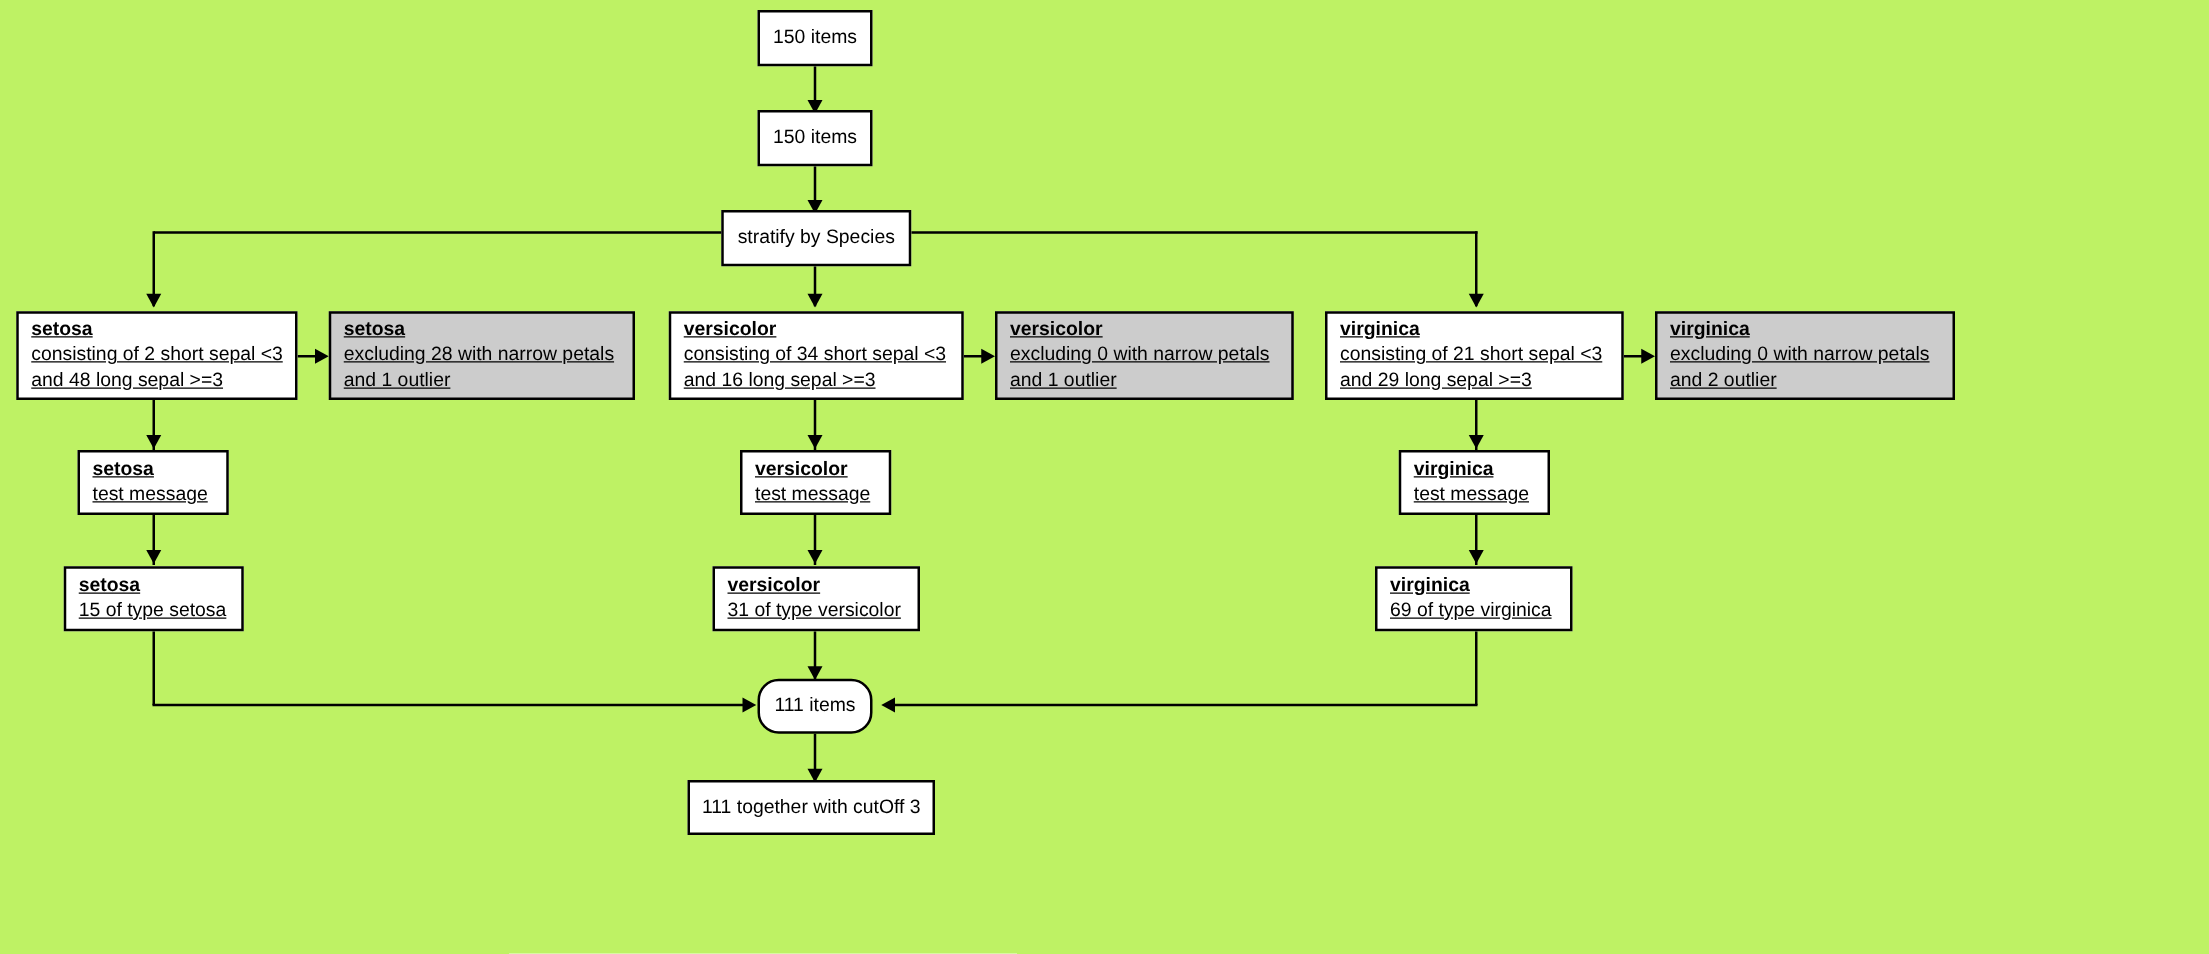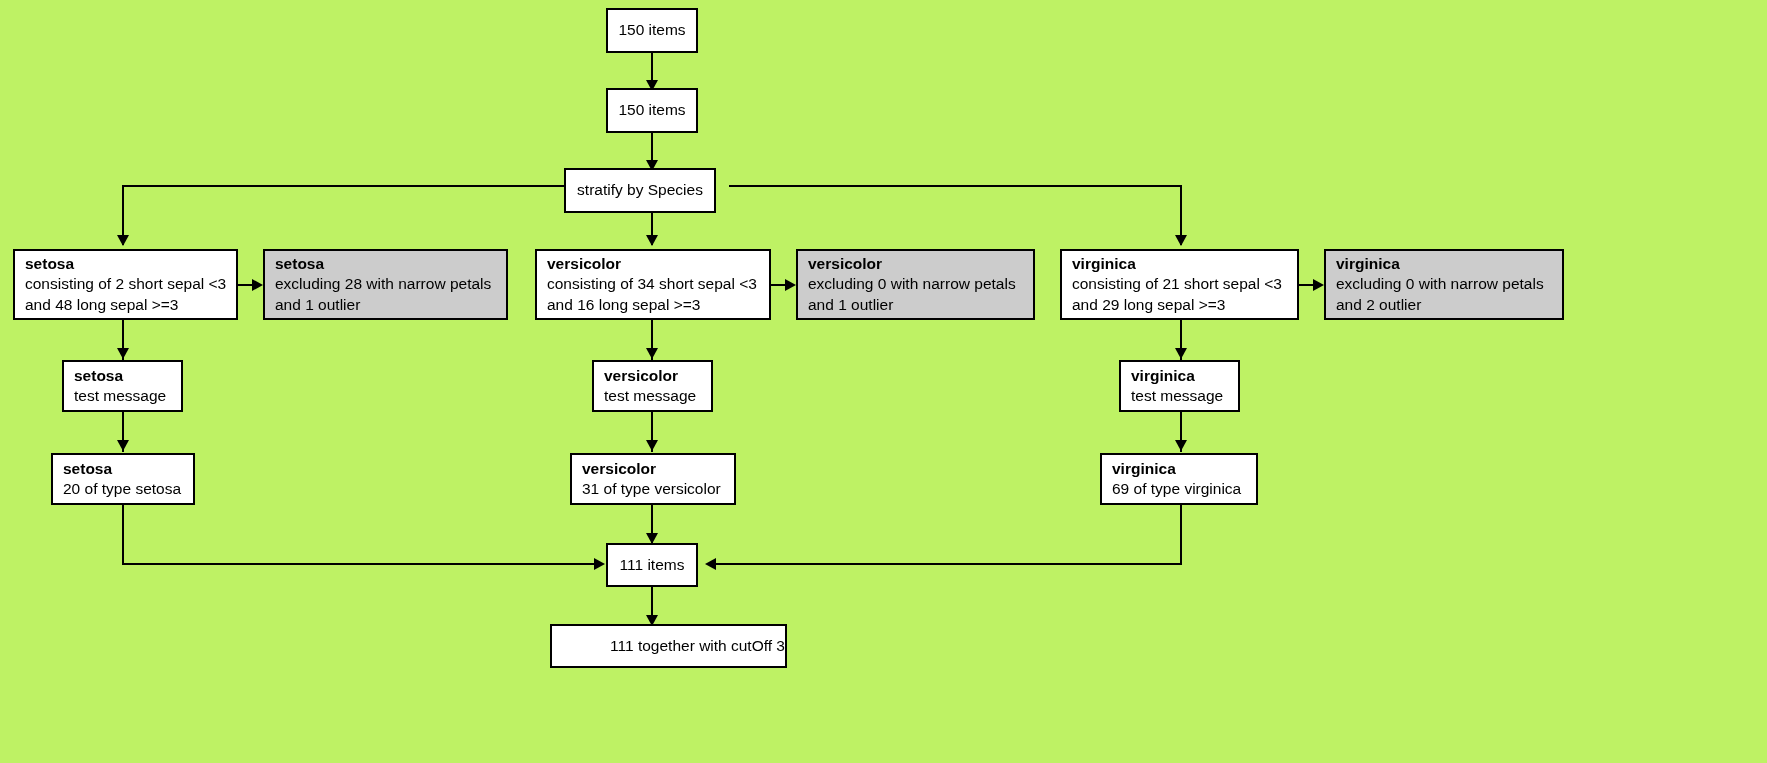--- a/index.html
+++ b/index.html
@@ -39,20 +39,21 @@
     justify-content: center;
     text-align: center;
   }
   
   .node.left {
     display: flex;
     flex-direction: column;
     justify-content: center;
     text-align: left;
     padding: 13px 10px;
+    text-decoration: underline;
   }
   .node .ttl {
     font-weight: bold;
     display: block;
     white-space: nowrap;
   }
   .node .ln {
     display: block;
     white-space: nowrap;
   }
@@ -151,21 +152,21 @@
   <div class="arrow down" style="left:646px; top:615px;"></div>
 
   <div class="node center" style="left:606px; top:8px; width:92px; height:45px;">
     <span>150 items</span>
   </div>
 
   <div class="node center" style="left:606px; top:88px; width:92px; height:45px;">
     <span>150 items</span>
   </div>
 
-  <div class="node center" style="left:564px; top:168px; width:152px; height:45px;">
+  <div class="node center" style="left:577px; top:168px; width:152px; height:45px;">
     <span>stratify by Species</span>
   </div>
 
   <div class="node left" style="left:13px; top:249px; width:225px; height:71px;">
     <span class="ttl">setosa</span>
     <span class="ln">consisting of 2 short sepal &lt;3</span>
     <span class="ln">and 48 long sepal &gt;=3</span>
   </div>
 
   <div class="node left grey" style="left:263px; top:249px; width:245px; height:71px;">
@@ -208,34 +209,34 @@
     <span class="ln">test message</span>
   </div>
 
   <div class="node left" style="left:1119px; top:360px; width:121px; height:52px;">
     <span class="ttl">virginica</span>
     <span class="ln">test message</span>
   </div>
 
   <div class="node left" style="left:51px; top:453px; width:144px; height:52px;">
     <span class="ttl">setosa</span>
-    <span class="ln">20 of type setosa</span>
+    <span class="ln">15 of type setosa</span>
   </div>
 
   <div class="node left" style="left:570px; top:453px; width:166px; height:52px;">
     <span class="ttl">versicolor</span>
     <span class="ln">31 of type versicolor</span>
   </div>
 
   <div class="node left" style="left:1100px; top:453px; width:158px; height:52px;">
     <span class="ttl">virginica</span>
     <span class="ln">69 of type virginica</span>
   </div>
 
-  <div class="node center" style="left:606px; top:543px; width:92px; height:44px;">
+  <div class="node center" style="left:606px; top:543px; width:92px; height:44px;border-radius:17px;">
     <span>111 items</span>
   </div>
 
-  <div class="node center" style="left:550px; top:624px; width:237px; height:44px;justify-content:flex-end;">
+  <div class="node center" style="left:550px; top:624px; width:198px; height:44px;">
     <span>111 together with cutOff 3</span>
   </div>
 
 </div>
 
 </body></html>

